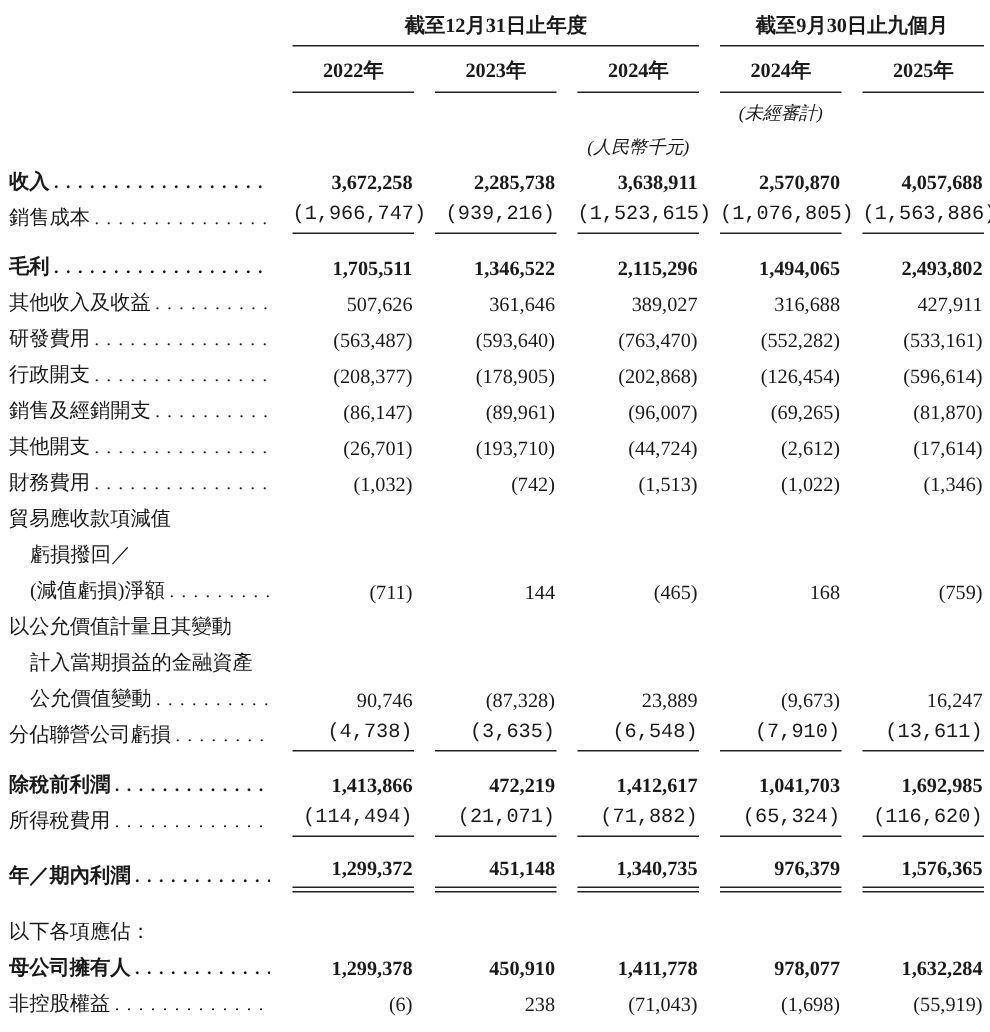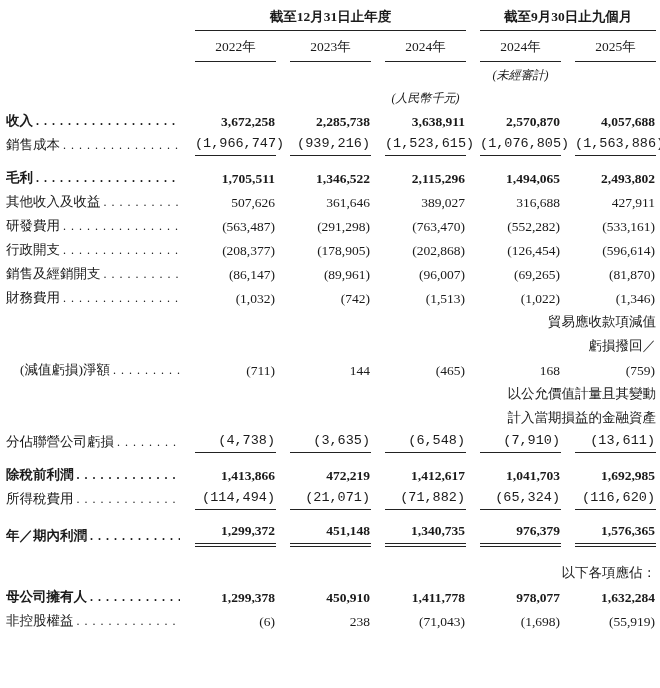--- a/index.html
+++ b/index.html
@@ -23,40 +23,39 @@
   
   .grp{
     margin-left:14px;
     text-align:center;
     font-weight:700;
     padding:2px 0 4px;
     border-bottom:1.5px solid #222;
   }
   .yr{
     margin-left:14px;
-    font-weight:400;
+    font-weight:700;
     padding:7px 0 5px;
     border-bottom:1.5px solid #222;
   }
   .note{
     margin-left:14px;
     text-align:center;
     font-style:italic;
     font-size:12px;
     padding:5px 0 1px;
     white-space:nowrap;
   }
   
   td.lblcell{overflow:hidden;}
   .lab{
     display:flex;
     align-items:baseline;
     padding:4px 0 2px;
     white-space:nowrap;
-    justify-content:flex-end;
   }
   .lab.ind{padding-left:14px;}
   .b{font-weight:700;}
   .dots{
     flex:1 1 auto;
     overflow:hidden;
     white-space:nowrap;
     margin:0 1px 0 3px;
   }
   .dots::after{
@@ -234,21 +233,21 @@
         <td class="lblcell">
           <div class="lab">
             <span>研發費用</span>
             <span class="dots"></span>
           </div>
         </td>
         <td class="num">
           <div class="val">(563,487)</div>
         </td>
         <td class="num">
-          <div class="val">(291,298)</div>
+          <div class="val">(593,640)</div>
         </td>
         <td class="num">
           <div class="val">(763,470)</div>
         </td>
         <td class="num">
           <div class="val">(552,282)</div>
         </td>
         <td class="num">
           <div class="val">(533,161)</div>
         </td>
@@ -290,20 +289,43 @@
           <div class="val">(89,961)</div>
         </td>
         <td class="num">
           <div class="val">(96,007)</div>
         </td>
         <td class="num">
           <div class="val">(69,265)</div>
         </td>
         <td class="num">
           <div class="val">(81,870)</div>
+        </td>
+      </tr>
+      <tr>
+        <td class="lblcell">
+          <div class="lab">
+            <span>其他開支</span>
+            <span class="dots"></span>
+          </div>
+        </td>
+        <td class="num">
+          <div class="val">(26,701)</div>
+        </td>
+        <td class="num">
+          <div class="val">(193,710)</div>
+        </td>
+        <td class="num">
+          <div class="val">(44,724)</div>
+        </td>
+        <td class="num">
+          <div class="val">(2,612)</div>
+        </td>
+        <td class="num">
+          <div class="val">(17,614)</div>
         </td>
       </tr>
       <tr>
         <td class="lblcell">
           <div class="lab">
             <span>財務費用</span>
             <span class="dots"></span>
           </div>
         </td>
         <td class="num">
@@ -364,20 +386,43 @@
           <div class="lab">
             <span>以公允價值計量且其變動</span>
           </div>
         </td>
       </tr>
       <tr>
         <td class="lblcell" colspan="6">
           <div class="lab ind">
             <span>計入當期損益的金融資產</span>
           </div>
+        </td>
+      </tr>
+      <tr>
+        <td class="lblcell">
+          <div class="lab ind">
+            <span>公允價值變動</span>
+            <span class="dots"></span>
+          </div>
+        </td>
+        <td class="num">
+          <div class="val">90,746</div>
+        </td>
+        <td class="num">
+          <div class="val">(87,328)</div>
+        </td>
+        <td class="num">
+          <div class="val">23,889</div>
+        </td>
+        <td class="num">
+          <div class="val">(9,673)</div>
+        </td>
+        <td class="num">
+          <div class="val">16,247</div>
         </td>
       </tr>
       <tr>
         <td class="lblcell">
           <div class="lab">
             <span>分佔聯營公司虧損</span>
             <span class="dots"></span>
           </div>
         </td>
         <td class="num">

